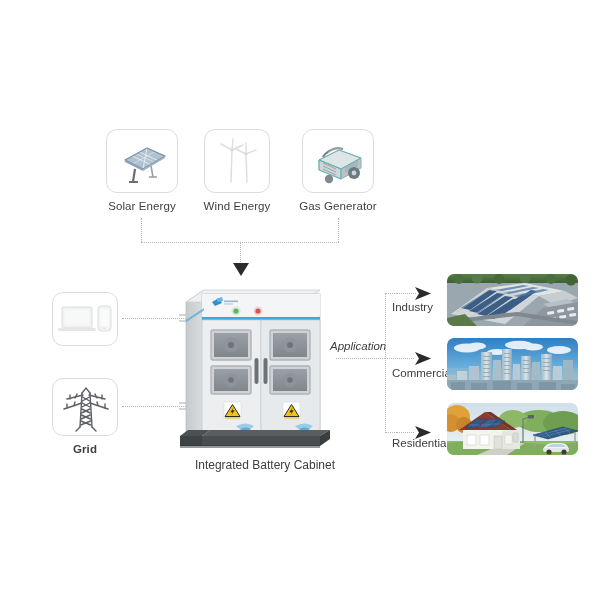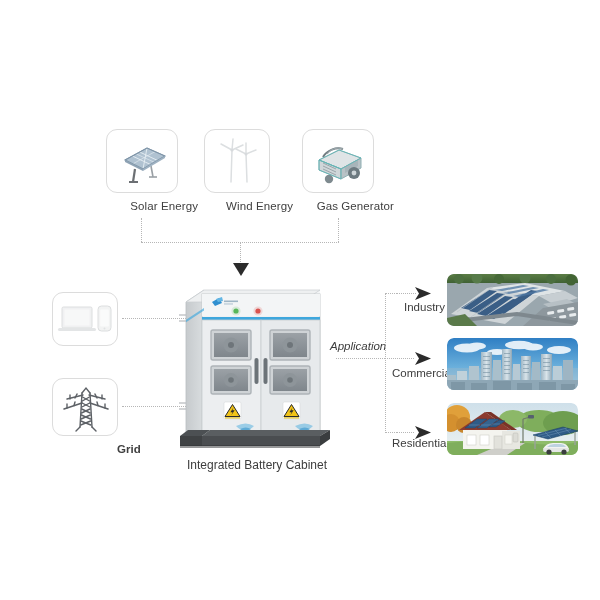--- a/index.html
+++ b/index.html
@@ -18,21 +18,21 @@
   
   .tile{
     position:absolute;
     background:#ffffff;
     border:1px solid #dcdcdc;
     border-radius:11px;
     box-sizing:border-box;
   }
   .tile-label{
     position:absolute;
-    text-align:right;
+    text-align:center;
     font-size:11.5px;
     color:#404040;
     letter-spacing:.1px;
     white-space:nowrap;
   }
   .cab-label{
     position:absolute;
     text-align:center;
     font-size:12px;
     color:#3d3d3d;
@@ -312,33 +312,33 @@
     </g>
 
     <polygon points="2,160 24,160 24,170 2,170" fill="#3f4244"></polygon>
     <rect x="24" y="160" width="118" height="10" fill="#4a4d50"></rect>
     <polygon points="24,160 142,160 152,154 32,154" fill="#5a5e61"></polygon>
     <polygon points="2,160 24,160 32,154 10,154" fill="#4c5053"></polygon>
     <polygon points="142,160 152,154 152,163 142,170" fill="#3a3d3f"></polygon>
     <rect x="2" y="169" width="140" height="3" fill="#2f3234" opacity="0.5"></rect>
   </svg>
 
-  <div class="cab-label" style="left:163px;top:458px;width:188px;">Integrated Battery Cabinet</div>
+  <div class="cab-label" style="left:147px;top:458px;width:188px;text-align:right;">Integrated Battery Cabinet</div>
 
   <div class="dot-h" style="left:336px;top:358px;width:49px;"></div>
   <div class="app-label" style="left:330px;top:340px;font-style:italic;">Application</div>
 
   <div class="dot-v" style="left:385px;top:293px;height:140px;"></div>
 
   <div class="dot-h" style="left:385px;top:293px;width:10px;"></div>
   <div class="dot-h" style="left:396px;top:293px;width:20px;"></div>
   <svg class="abs" style="left:414px;top:286px;width:18px;height:15px;" viewBox="0 0 18 15">
     <polygon points="1,1 17,7.5 1,14 5,7.5" fill="#2b2b2b"></polygon>
   </svg>
-  <div class="app-label" style="left:392px;top:301px;margin-left:12px;">Industry</div>
+  <div class="app-label" style="left:392px;top:301px;">Industry</div>
 
   <div class="dot-h" style="left:385px;top:358px;width:29px;"></div>
   <svg class="abs" style="left:414px;top:351px;width:18px;height:15px;" viewBox="0 0 18 15">
     <polygon points="1,1 17,7.5 1,14 5,7.5" fill="#2b2b2b"></polygon>
   </svg>
   <div class="app-label" style="left:392px;top:367px;">Commercial</div>
 
   <div class="dot-h" style="left:385px;top:432px;width:10px;"></div>
   <div class="dot-h" style="left:396px;top:432px;width:18px;"></div>
   <svg class="abs" style="left:414px;top:425px;width:18px;height:15px;" viewBox="0 0 18 15">

